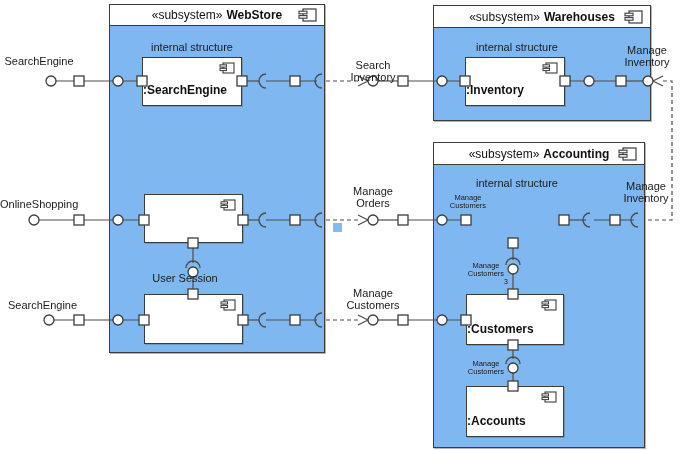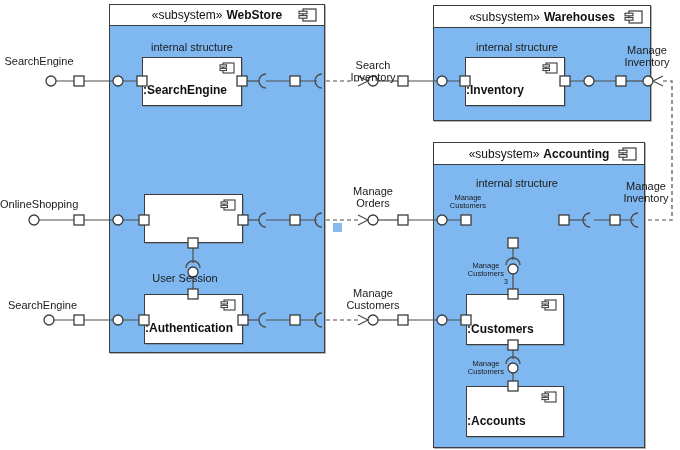--- a/index.html
+++ b/index.html
@@ -89,21 +89,20 @@
           <rect x="1" y="2.8" width="6.5" height="2.2" fill="#fff" stroke="#3c3c3c" stroke-width="1"></rect>
           <rect x="1" y="6.4" width="6.5" height="2.2" fill="#fff" stroke="#3c3c3c" stroke-width="1"></rect>
         </svg></span>
   </div>
   <div class="component" style="left:144px;top:294px;width:99px;height:50px;">
     <span class="comp-icon"><svg width="16" height="12" viewBox="0 0 16 12">
           <rect x="4" y="1" width="11" height="10" fill="#fff" stroke="#3c3c3c" stroke-width="1.1"></rect>
           <rect x="1" y="2.8" width="6.5" height="2.2" fill="#fff" stroke="#3c3c3c" stroke-width="1"></rect>
           <rect x="1" y="6.4" width="6.5" height="2.2" fill="#fff" stroke="#3c3c3c" stroke-width="1"></rect>
         </svg></span>
-    <span class="comp-name">:Authentication</span>
   </div>
   <div class="component" style="left:465px;top:57px;width:100px;height:49px;">
     <span class="comp-icon"><svg width="16" height="12" viewBox="0 0 16 12">
           <rect x="4" y="1" width="11" height="10" fill="#fff" stroke="#3c3c3c" stroke-width="1.1"></rect>
           <rect x="1" y="2.8" width="6.5" height="2.2" fill="#fff" stroke="#3c3c3c" stroke-width="1"></rect>
           <rect x="1" y="6.4" width="6.5" height="2.2" fill="#fff" stroke="#3c3c3c" stroke-width="1"></rect>
         </svg></span>
     <span class="comp-name">:Inventory</span>
   </div>
   <div class="component" style="left:466px;top:386px;width:98px;height:51px;">

